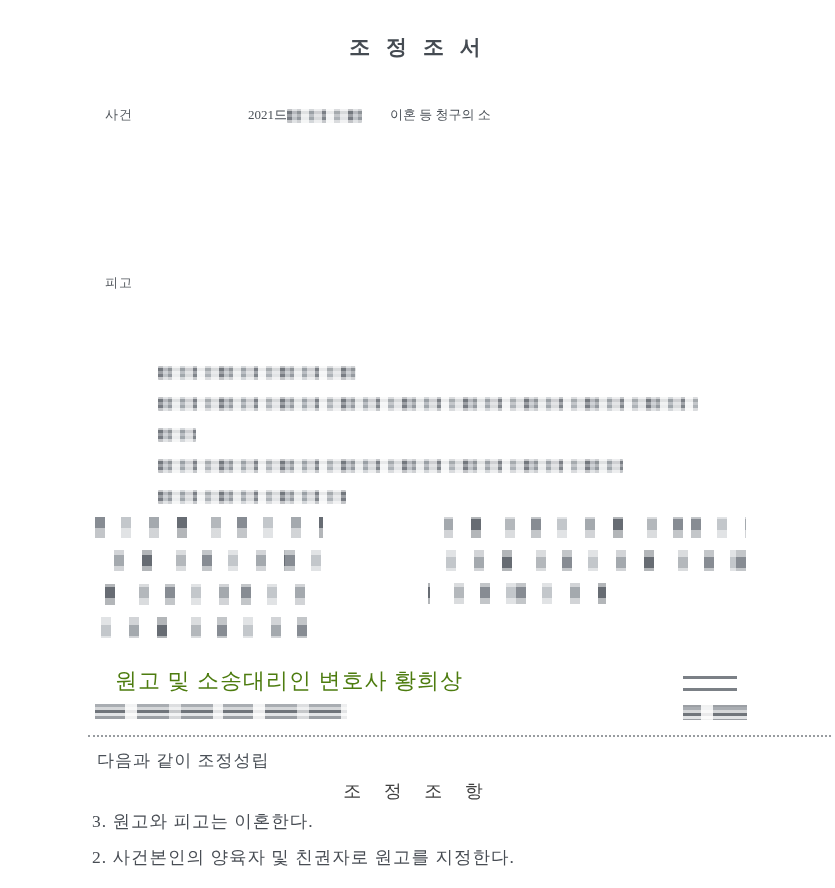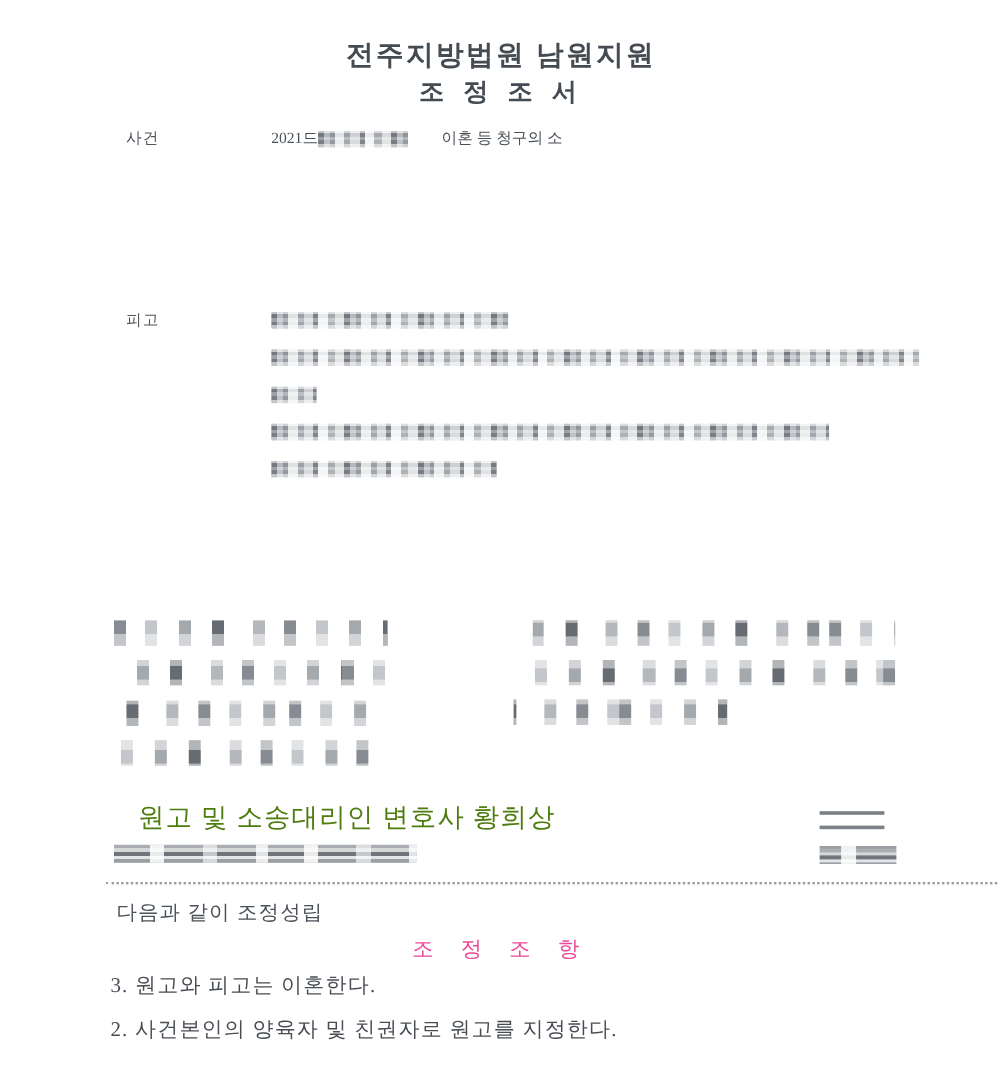--- a/index.html
+++ b/index.html
@@ -20,21 +20,21 @@
   }
   .court{font-size:23px;letter-spacing:2px;line-height:30px;}
   .doctitle{font-size:21px;letter-spacing:5px;line-height:30px;margin-top:2px;}
   
   .frow{position:absolute;left:105px;right:26px;display:flex;align-items:flex-start;font-size:13px;}
   .flabel{
     flex:0 0 90px;width:90px;
     text-align:justify;text-align-last:justify;text-justify:inter-character;
     line-height:31px;color:#51565c;letter-spacing:1px;
   }
-  .fcontent{margin-left:31px;line-height:31px;white-space:nowrap;}
+  .fcontent{margin-left:53px;line-height:31px;white-space:nowrap;}
   .fline{height:31px;display:flex;align-items:center;}
   
   .rx{
     display:inline-block;height:14px;vertical-align:middle;border-radius:1px;opacity:.92;
     background-image:
       repeating-linear-gradient(0deg,rgba(255,255,255,.55) 0 3px,rgba(255,255,255,0) 3px 6px,rgba(255,255,255,.28) 6px 9px,rgba(0,0,0,.05) 9px 12px),
       repeating-linear-gradient(90deg,#6e737a 0 5px,#b9bdc2 5px 10px,#8d9298 10px 14px,#e9ebec 14px 22px,#9aa0a6 22px 27px,#d5d7da 27px 35px,#777c83 35px 39px,#f3f4f5 39px 47px,#a7acb1 47px 53px,#dfe1e3 53px 61px);
   }
   .pix{
     position:absolute;height:21px;
@@ -49,43 +49,42 @@
       repeating-linear-gradient(0deg,#9b9fa4 0 3px,#e2e4e6 3px 6px,#70757b 6px 9px,#d5d7d9 9px 12px,#a9adb2 12px 15px);
   }
   .dblline{
     position:absolute;left:683px;top:676px;width:54px;height:9px;
     border-top:3px solid #7b8086;border-bottom:3px solid #7b8086;
   }
   
   .attline{position:absolute;left:115px;top:666px;font-size:22px;color:#4d7c0f;letter-spacing:1px;}
   .divider{position:absolute;left:88px;right:4px;top:735px;border-top:2px dotted #989ca0;}
   .intro{position:absolute;left:97px;top:749px;font-size:17px;letter-spacing:1px;}
-  .clauseheading{position:absolute;left:0;top:779px;width:100%;text-align:center;font-size:18px;letter-spacing:9px;color:#ec4899;}
+  .clauseheading{position:absolute;left:0;top:779px;width:100%;text-align:center;font-size:18px;letter-spacing:9px;color:#404040;}
   .item{position:absolute;left:92px;right:26px;font-size:17.5px;letter-spacing:1px;color:#484d54;}
   .spacer28{display:inline-block;width:28px;}
 </style>
 </head>
 <body>
 
 <div class="page">
 
   <div class="hdr">
-    <div class="court">전주지방법원 남원지원</div>
     <div class="doctitle">조 정 조 서</div>
   </div>
 
   <div class="frow" style="top:99px;">
     <span class="flabel">사건</span>
     <div class="fcontent">
       <span>2021드</span><span class="rx" style="width:75px;"></span><span class="spacer28"></span><span>이혼 등 청구의 소</span>
     </div>
   </div>
 
 
-  <div class="frow" style="top:251px;">
+  <div class="frow" style="top:267px;flex-direction:column;">
     <span class="flabel">피고</span>
     <div class="fcontent">
       <div class="fline">
           <span class="rx" style="width:198px;"></span>
         </div>
       <div class="fline">
           <span class="rx" style="width:540px;"></span>
         </div>
       <div class="fline">
           <span class="rx" style="width:38px;"></span>

